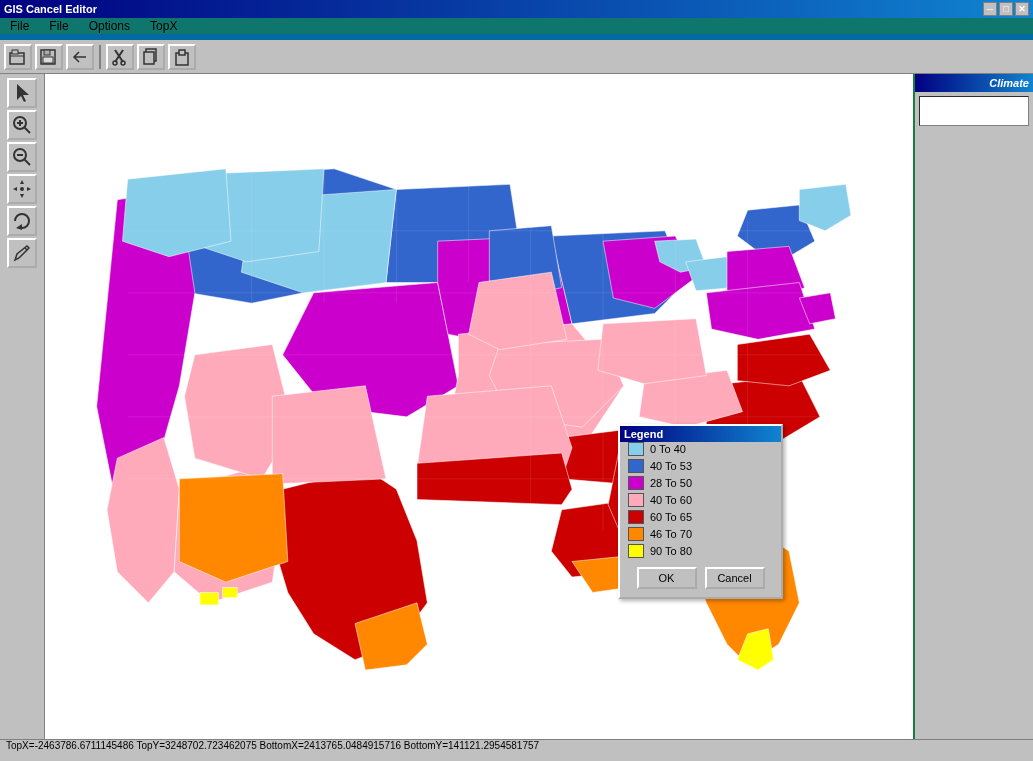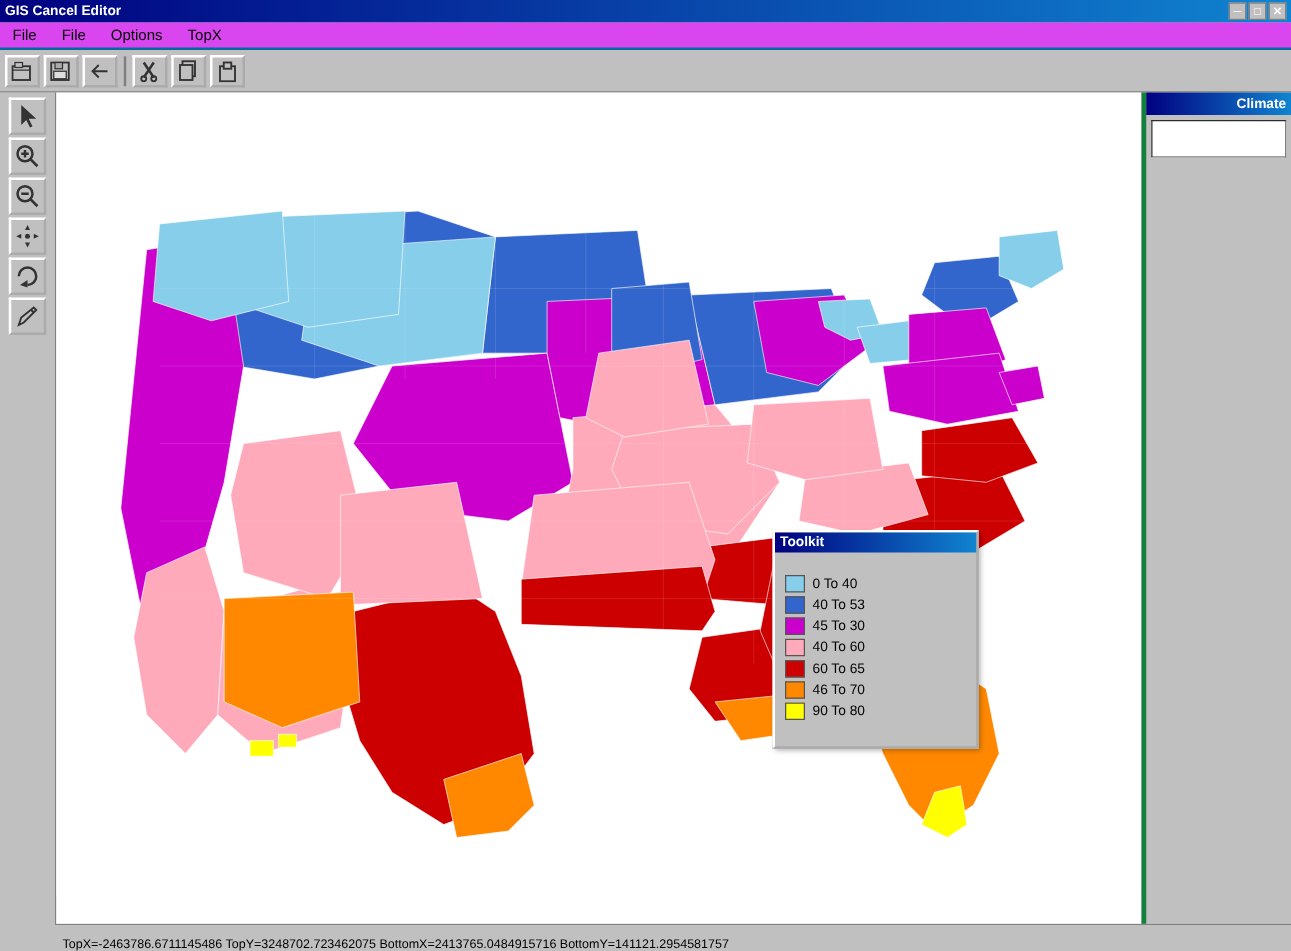--- a/index.html
+++ b/index.html
@@ -35,25 +35,25 @@
       border: 1px solid #808080;
       font-size: 9px;
       display: flex;
       align-items: center;
       justify-content: center;
       cursor: pointer;
     }
 
     
     .menu-bar {
-      background: #d946ef;
+      background: #0f766e;
       height: 22px;
       display: flex;
       align-items: center;
-      border-bottom: 2px solid #0369a1;
+      border-bottom: 6px solid #0369a1;
       padding: 0 4px;
       gap: 8px;
     }
     .menu-item {
       padding: 2px 6px;
       font-size: 12px;
       cursor: pointer;
     }
 
     
@@ -118,23 +118,24 @@
       flex: 1;
       background: white;
       position: relative;
       overflow: hidden;
     }
 
     
     .right-panel {
       width: 120px;
       background: #c0c0c0;
-      border-left: 4px solid #15803d;
+      border-left: 2px solid #15803d;
       display: flex;
       flex-direction: column;
+      font-style: italic;
     }
     .right-panel-title {
       background: linear-gradient(to right, #000080, #1084d0);
       color: white;
       height: 18px;
       display: flex;
       align-items: center;
       justify-content: flex-end;
       padding: 0 4px;
       font-size: 11px;
@@ -148,24 +149,23 @@
       margin: 4px;
       width: calc(100% - 8px);
     }
 
     
     .status-bar {
       height: 22px;
       background: #c0c0c0;
       border-top: 1px solid #808080;
       display: flex;
-      align-items: flex-end;
+      align-items: flex-start;
       padding: 0 6px;
       font-size: 10px;
-      margin-left: 44px;
     }
 
     
     .legend-popup {
       position: absolute;
       right: 130px;
       bottom: 140px;
       width: 165px;
       background: #c0c0c0;
       border: 2px outset #ffffff;
@@ -176,21 +176,21 @@
       background: linear-gradient(to right, #000080, #1084d0);
       color: white;
       height: 16px;
       display: flex;
       align-items: center;
       padding: 0 4px;
       font-size: 11px;
       font-weight: bold;
     }
     .legend-body {
-      padding: 18px 8px;
+      padding: 0 8px;
     }
     .legend-item {
       display: flex;
       align-items: center;
       gap: 6px;
       margin-bottom: 3px;
       font-size: 11px;
     }
     .legend-swatch {
       width: 16px;
@@ -434,51 +434,55 @@
       </g>
 
       <rect x="150" y="480" width="18" height="12" fill="#FFFF00" stroke="white" stroke-width="0.5"></rect>
       <rect x="172" y="475" width="14" height="10" fill="#FFFF00" stroke="white" stroke-width="0.5"></rect>
 
     </svg>
 
     
     <div class="legend-popup">
       <div class="legend-title-bar">
-        <span>Toolkit</span>
+        <span>Legend</span>
       </div>
       <div class="legend-body">
         <div class="legend-item">
           <div class="legend-swatch" style="background:#87CEEB;"></div>
           <span>0 To 40</span>
         </div>
         <div class="legend-item">
           <div class="legend-swatch" style="background:#3366CC;"></div>
           <span>40 To 53</span>
         </div>
         <div class="legend-item">
           <div class="legend-swatch" style="background:#CC00CC;"></div>
-          <span>45 To 30</span>
+          <span>28 To 50</span>
         </div>
         <div class="legend-item">
           <div class="legend-swatch" style="background:#FFAABB;"></div>
           <span>40 To 60</span>
         </div>
         <div class="legend-item">
           <div class="legend-swatch" style="background:#CC0000;"></div>
           <span>60 To 65</span>
         </div>
         <div class="legend-item">
           <div class="legend-swatch" style="background:#FF8800;"></div>
           <span>46 To 70</span>
         </div>
         <div class="legend-item">
           <div class="legend-swatch" style="background:#FFFF00;"></div>
           <span>90 To 80</span>
         </div>
+      </div>
+      <div class="legend-buttons">
+        <button class="legend-btn">OK</button>
+        <button class="legend-btn">Cancel</button>
       </div>
     </div>
   </div>
 
   <div class="right-panel">
     <div class="right-panel-title">
       <span>Climate</span>
     </div>
     <div class="climate-preview"></div>
   </div>

